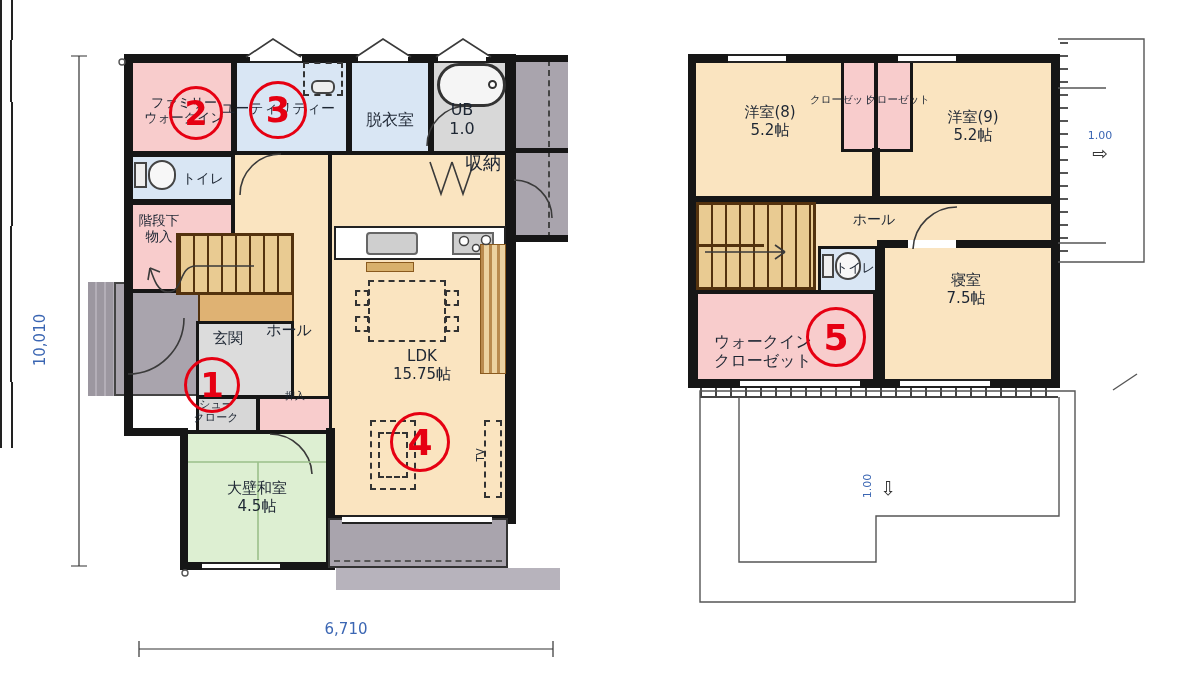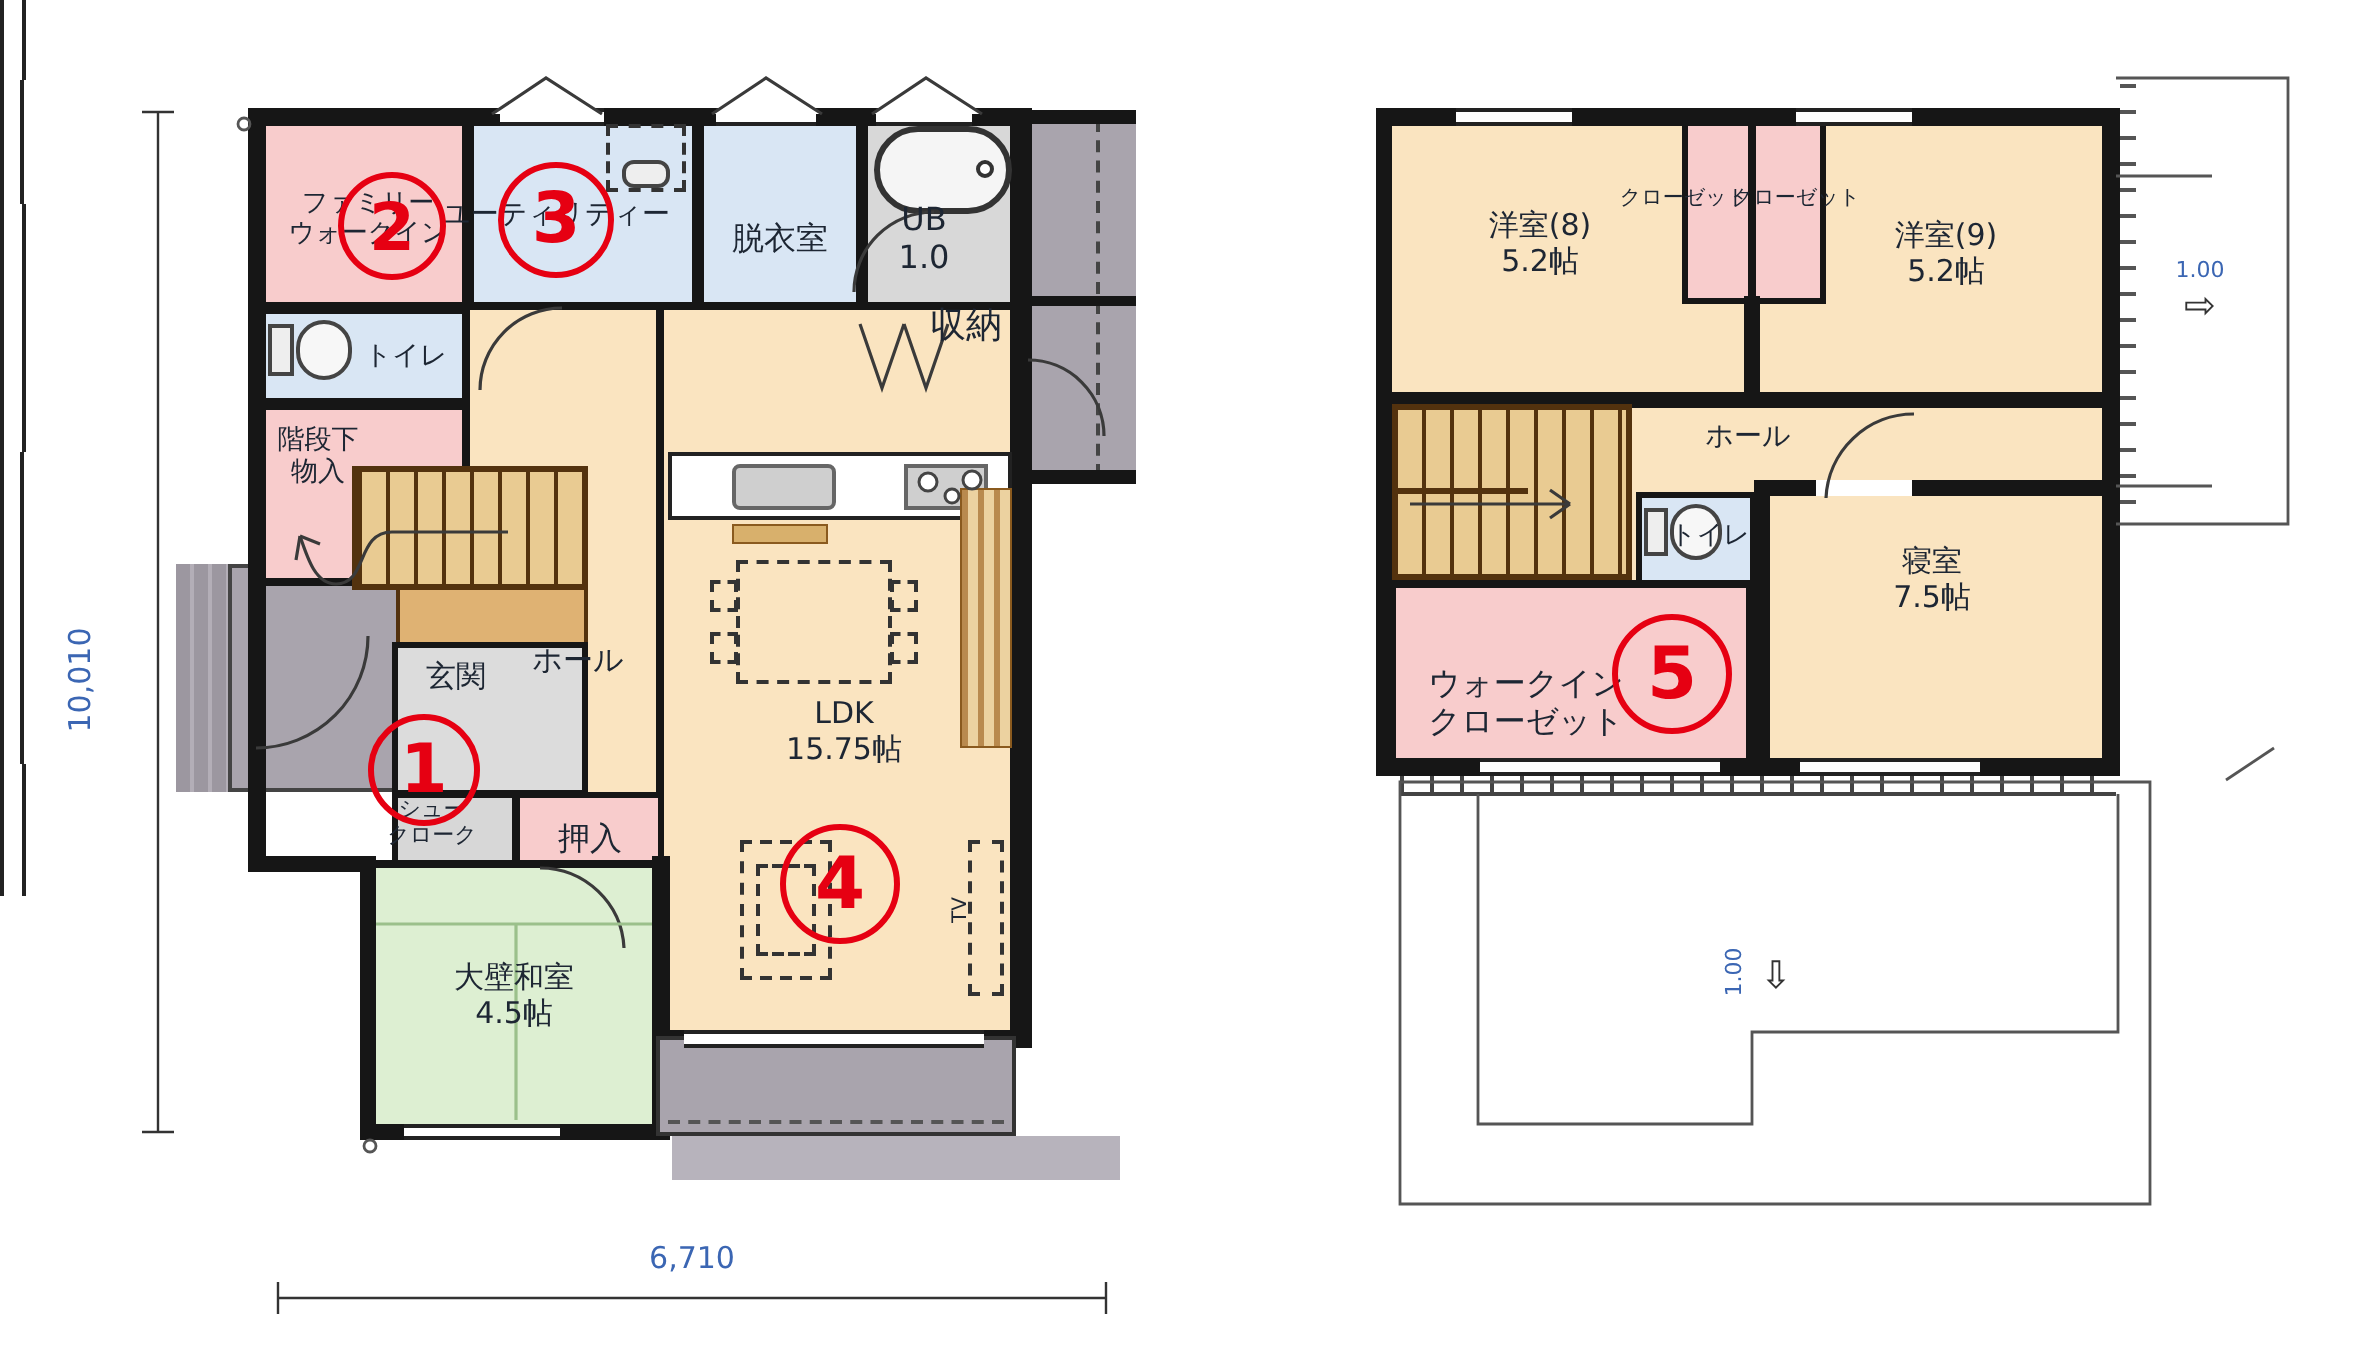--- a/index.html
+++ b/index.html
@@ -180,21 +180,21 @@
   <div class="lbl" style="left:462px;top:120px;font-size:16px">UB
 1.0</div>
   <div class="lbl" style="left:203px;top:179px;font-size:13.5px">トイレ</div>
   <div class="lbl" style="left:159px;top:229px;font-size:13.5px">階段下
 物入</div>
   <div class="lbl" style="left:483px;top:163px;font-size:18px">収納</div>
   <div class="lbl" style="left:228px;top:339px;font-size:15px">玄関</div>
   <div class="lbl" style="left:289px;top:331px;font-size:15px">ホール</div>
   <div class="lbl" style="left:216px;top:412px;font-size:11px">シュー
 クローク</div>
-  <div class="lbl" style="left:295px;top:420px;font-size:16px">押入</div>
+  <div class="lbl" style="left:295px;top:396px;font-size:10px">押入</div>
   <div class="lbl" style="left:257px;top:498px;font-size:15px">大壁和室
 4.5帖</div>
   <div class="lbl" style="left:422px;top:366px;font-size:15px">LDK
 15.75帖</div>
   <div class="lbl rot" style="left:481px;top:455px;font-size:10px">TV</div>
 
   <div class="lbl" style="left:770px;top:122px;font-size:15px">洋室(8)
 5.2帖</div>
   <div class="lbl" style="left:842px;top:99px;font-size:10.5px">クローゼット</div>
   <div class="lbl" style="left:898px;top:99px;font-size:10.5px">クローゼット</div>

